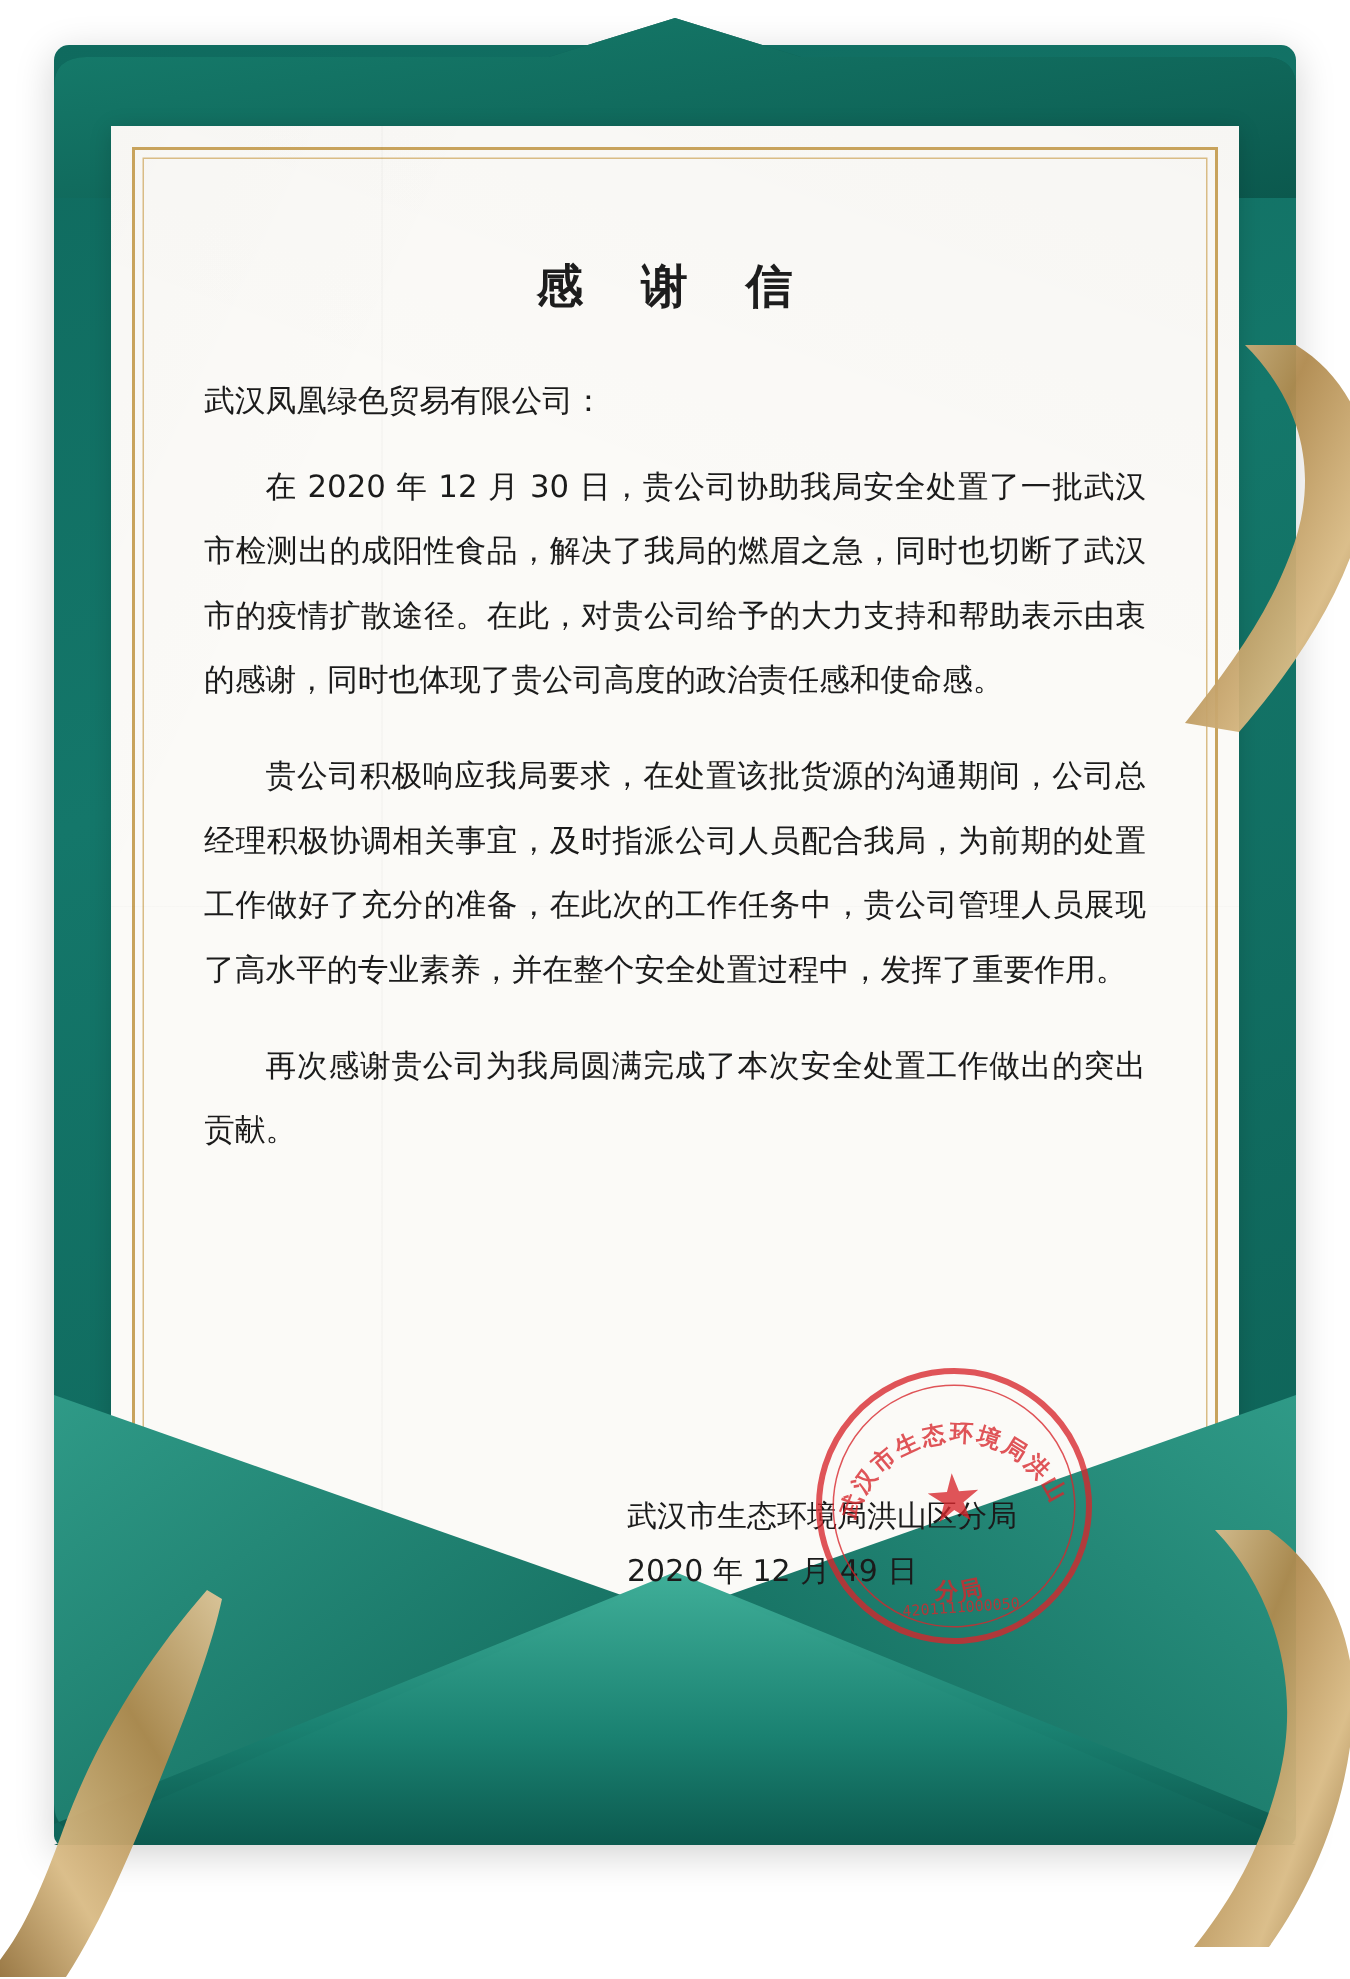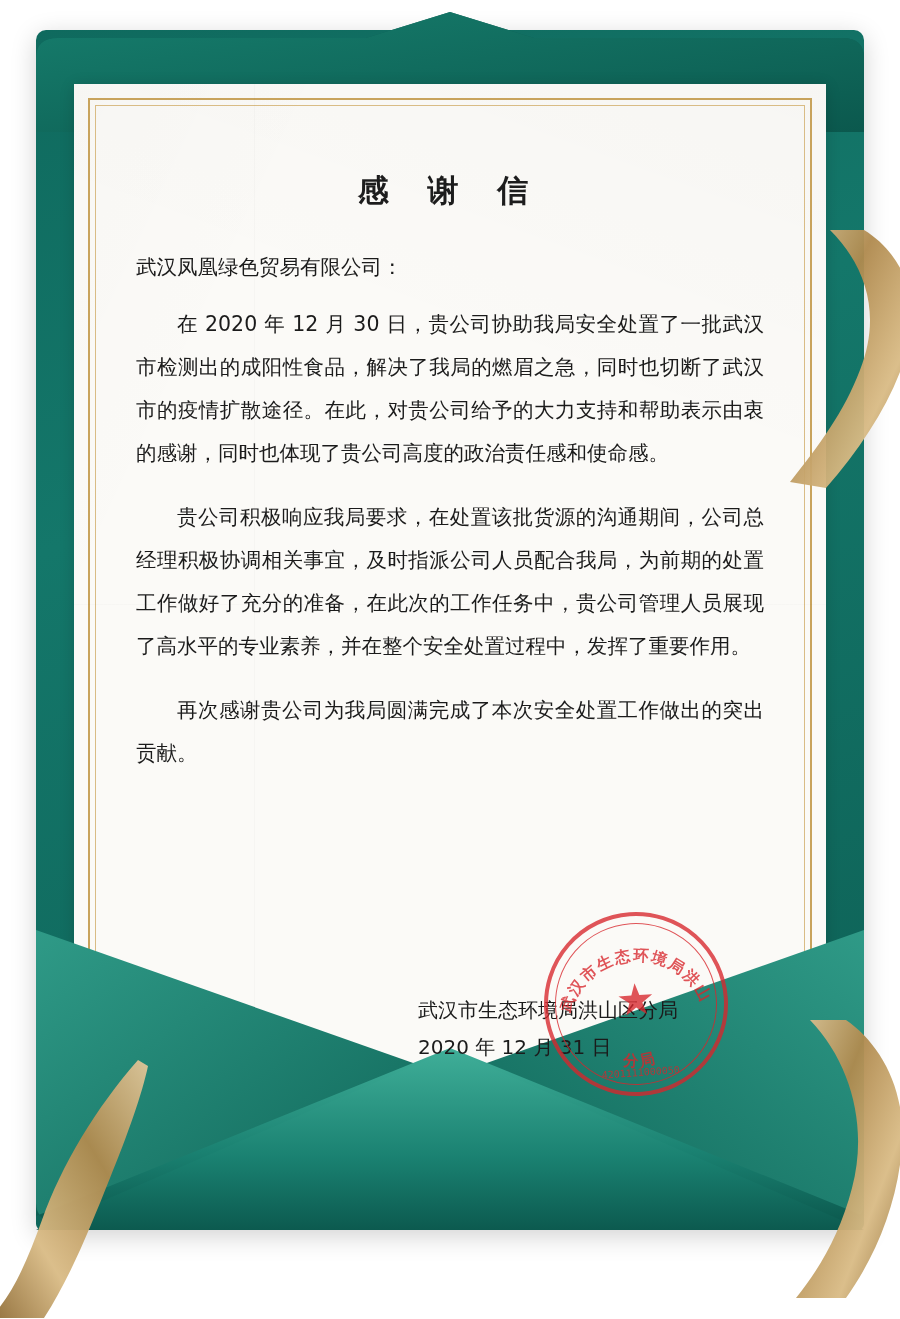--- a/index.html
+++ b/index.html
@@ -228,21 +228,21 @@
     <div class="doc-title nosel">感 谢 信</div>
 
     <div class="salutation">武汉凤凰绿色贸易有限公司：</div>
 
     <p class="para">在 2020 年 12 月 30 日，贵公司协助我局安全处置了一批武汉市检测出的成阳性食品，解决了我局的燃眉之急，同时也切断了武汉市的疫情扩散途径。在此，对贵公司给予的大力支持和帮助表示由衷的感谢，同时也体现了贵公司高度的政治责任感和使命感。</p>
     <p class="para">贵公司积极响应我局要求，在处置该批货源的沟通期间，公司总经理积极协调相关事宜，及时指派公司人员配合我局，为前期的处置工作做好了充分的准备，在此次的工作任务中，贵公司管理人员展现了高水平的专业素养，并在整个安全处置过程中，发挥了重要作用。</p>
     <p class="para">再次感谢贵公司为我局圆满完成了本次安全处置工作做出的突出贡献。</p>
 
     <div class="signature-block">
       <div class="sig-line">武汉市生态环境局洪山区分局</div>
-      <div class="sig-line">2020 年 12 月 31 日</div>
+      <div class="sig-line">2020 年 12 月 49 日</div>
     </div>
 
     <div class="seal">
       <div class="seal-inner"></div>
       <svg class="seal-arc" viewBox="0 0 176 176">
         <defs>
           <path id="arcTop" d="M 20,98 A 70,70 0 0 1 156,98" fill="none"></path>
           <path id="arcBottom" d="M 30,110 A 62,62 0 0 0 146,110" fill="none"></path>
         </defs>
         <text>

